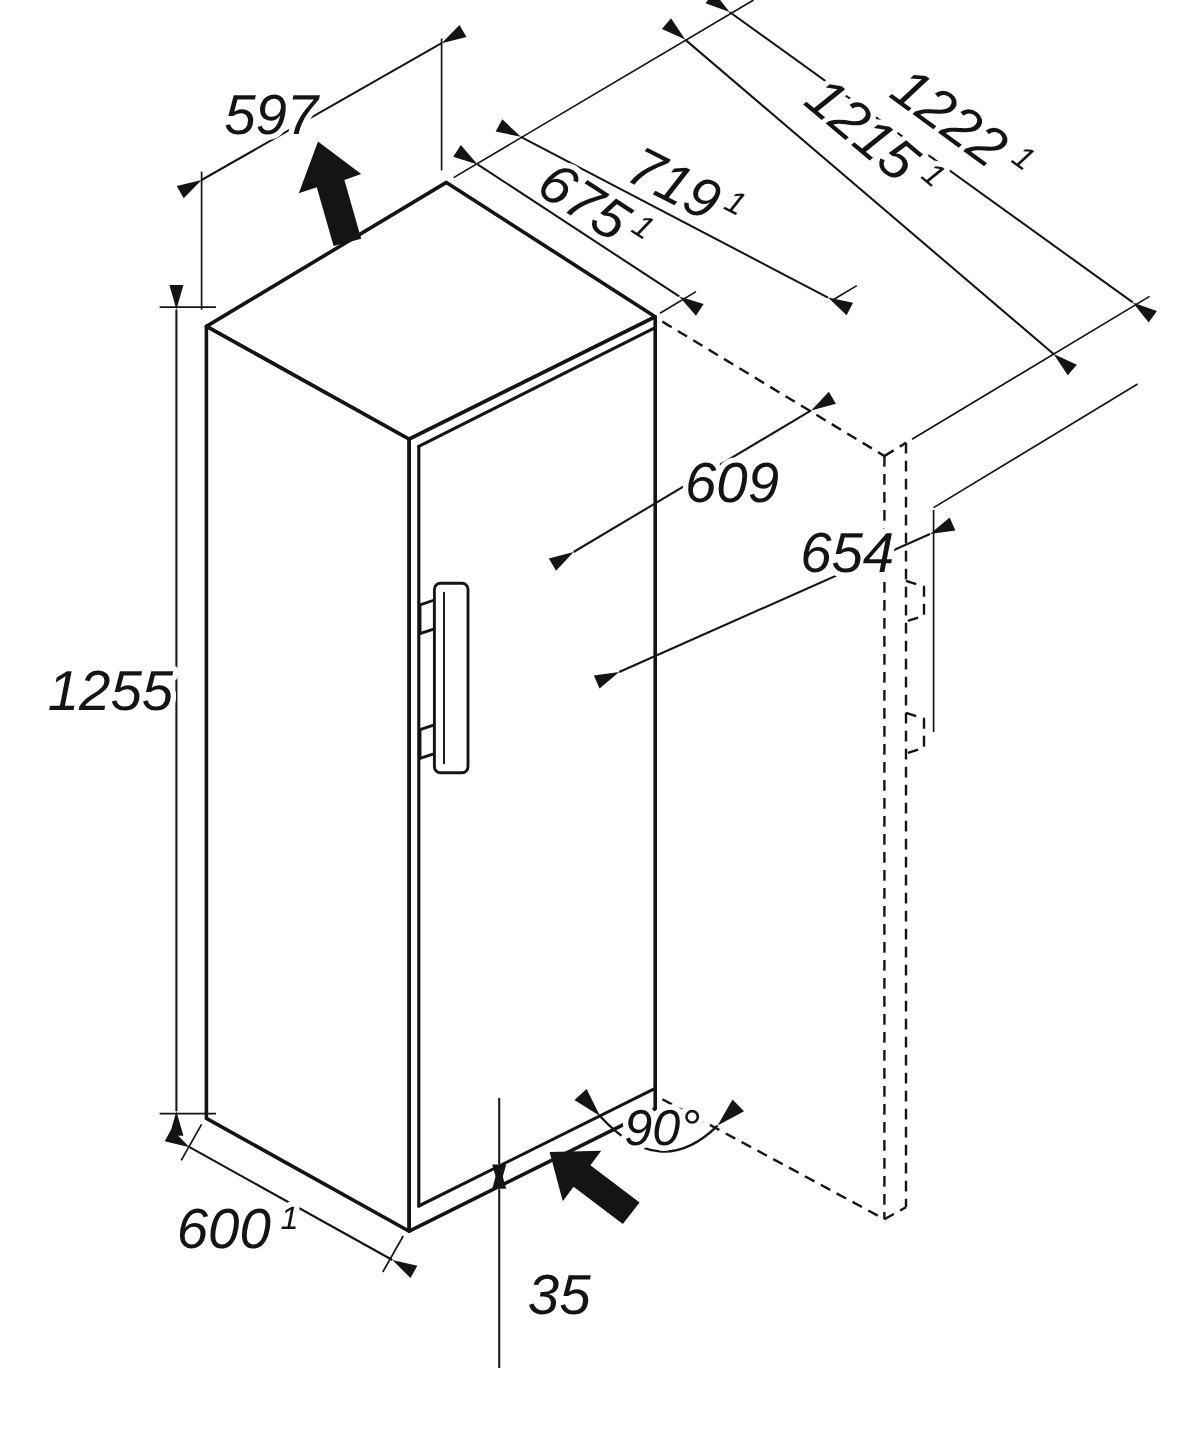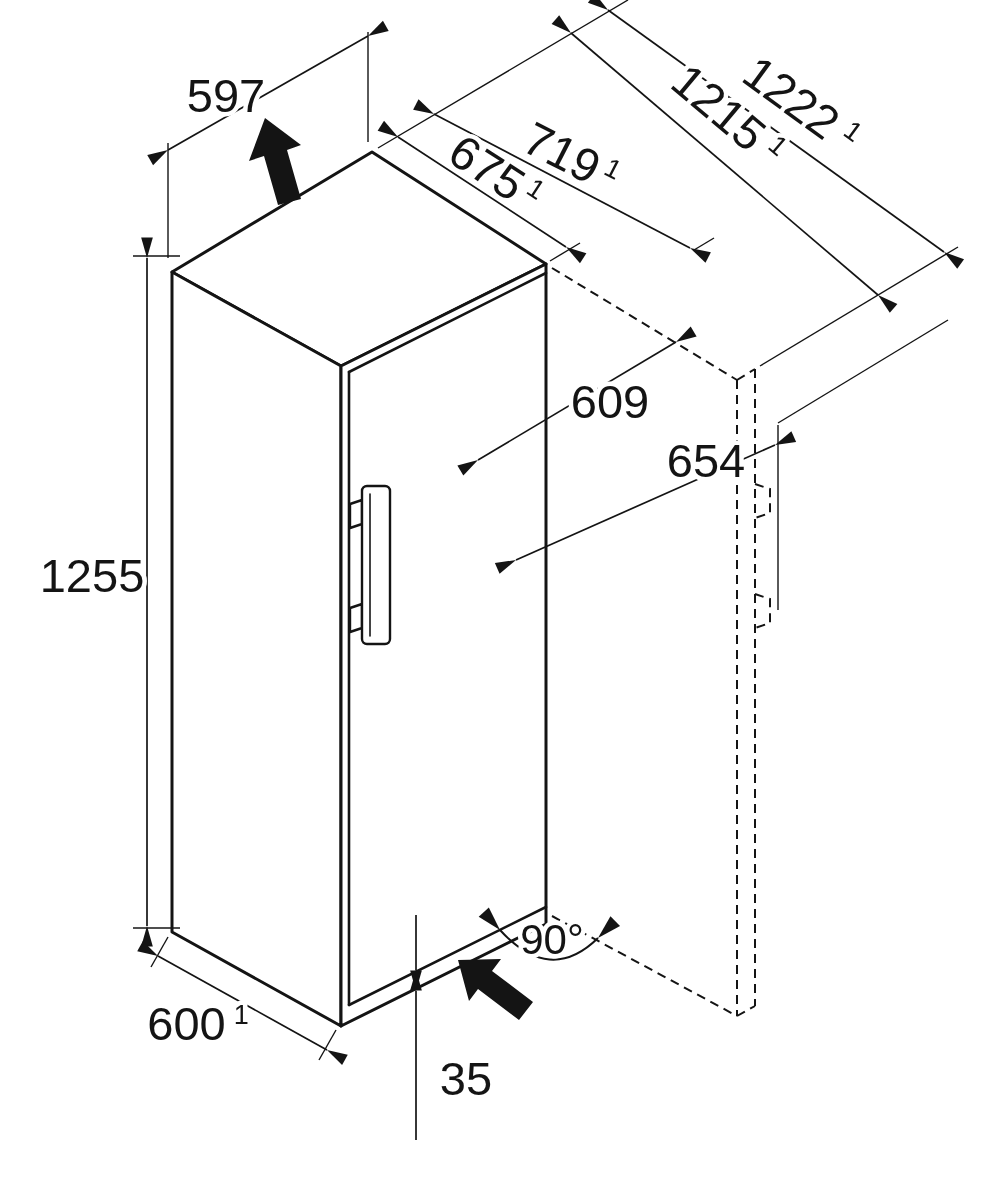--- a/index.html
+++ b/index.html
@@ -1,16 +1,16 @@
 <!DOCTYPE html>
 <html><head>
 <meta charset="utf-8">
 <style>
   html,body{margin:0;padding:0;background:#ffffff;}
-  .stage{width:982px;height:1140px;position:relative;background:#ffffff;overflow:hidden;}
+  .stage{width:982px;height:1140px;position:relative;background:#ffffff;overflow:hidden;font-style:italic;}
   svg{display:block;}
   svg text{
     font-family:"Liberation Sans","DejaVu Sans",sans-serif;
     fill:#141414;
   }
   .dimtext{
     font-size:47px;
     paint-order:stroke;
     stroke:#ffffff;
     stroke-width:9px;

